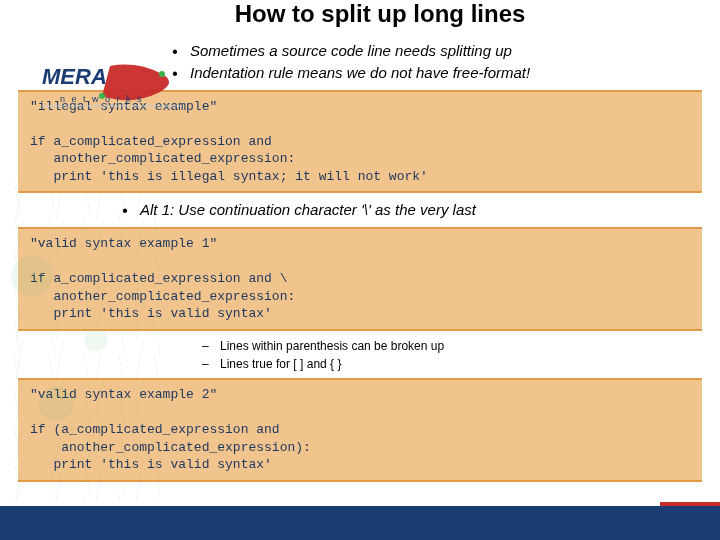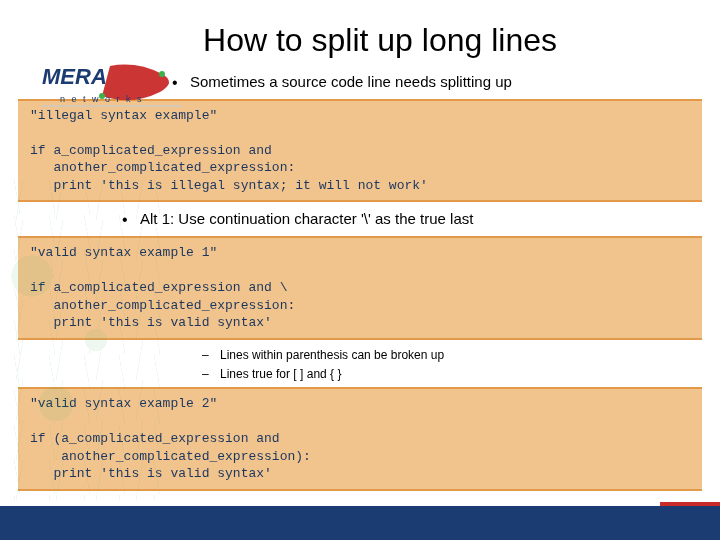--- a/index.html
+++ b/index.html
@@ -30,40 +30,40 @@
     position: absolute;
     left: 42px;
     top: 24px;
     width: 140px;
     height: 60px;
     margin-top: 32px;
   }
   .logo-svg { width: 100%; height: 100%; }
   .title {
     text-align: center;
-    font-size: 32px;
-    font-weight: 400;
+    font-size: 24px;
+    font-weight: 700;
     color: #000;
-    padding-top: 22px;
     margin-left: 40px;
   }
   .content {
     padding: 12px 18px 0 18px;
   }
   ul.lvl1 {
     list-style: none;
     margin-left: 150px;
     margin-bottom: 6px;
   }
   ul.lvl1 > li {
     position: relative;
     padding-left: 22px;
     font-size: 15px;
     line-height: 1.45;
     color: #000;
+    font-style: italic;
   }
   ul.lvl1 > li::before {
     content: "•";
     position: absolute;
     left: 4px;
     top: 0;
     font-size: 16px;
   }
   ul.lvl1.alt { margin-left: 100px; }
   ul.lvl2 {
@@ -129,30 +129,31 @@
     <line x1="0" y1="50" x2="140" y2="50" stroke="#b9ccde" stroke-width="1"></line>
   </svg>
 </div>
 
 <h1 class="title">How to split up long lines</h1>
 
 <div class="content">
 
   <ul class="lvl1">
     <li>Sometimes a source code line needs splitting up</li>
+    <li>Indentation rule means we do not have free-format!</li>
   </ul>
 
   <div class="code-block">"illegal syntax example"
 
 if a_complicated_expression and
    another_complicated_expression:
    print 'this is illegal syntax; it will not work'</div>
 
   <ul class="lvl1 alt">
-    <li>Alt 1: Use continuation character '\' as the true last</li>
+    <li>Alt 1: Use continuation character '\' as the very last</li>
   </ul>
 
   <div class="code-block">"valid syntax example 1"
 
 if a_complicated_expression and \
    another_complicated_expression:
    print 'this is valid syntax'</div>
 
   <ul class="lvl2">
     <li>Lines within parenthesis can be broken up</li>

